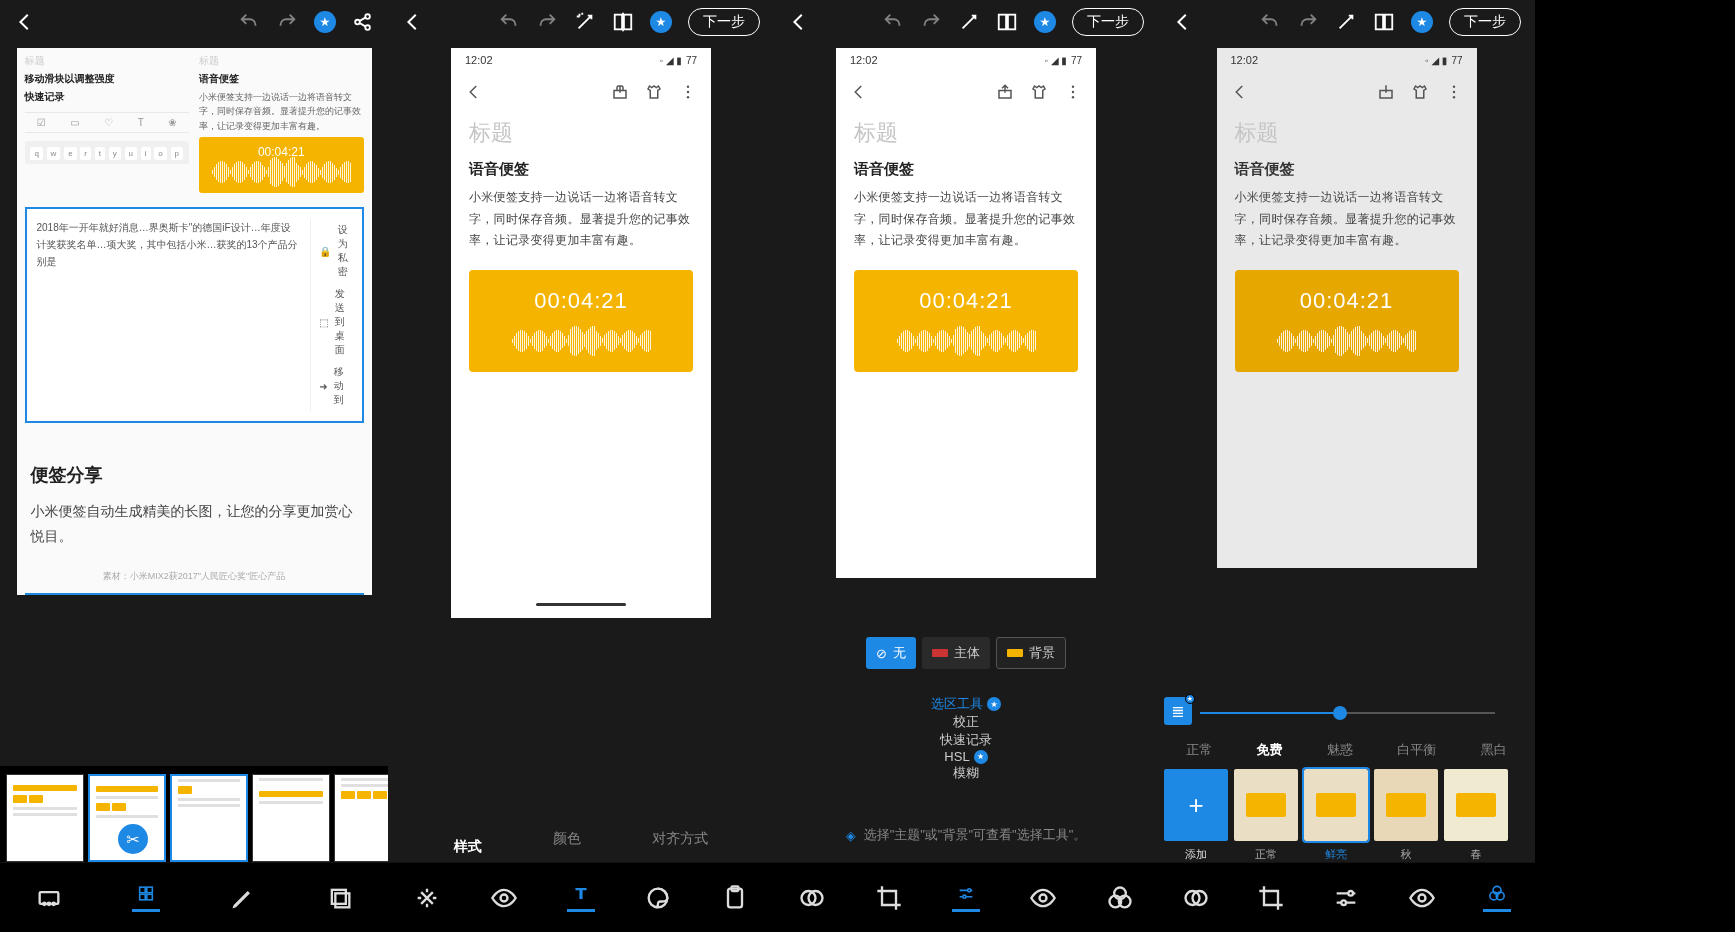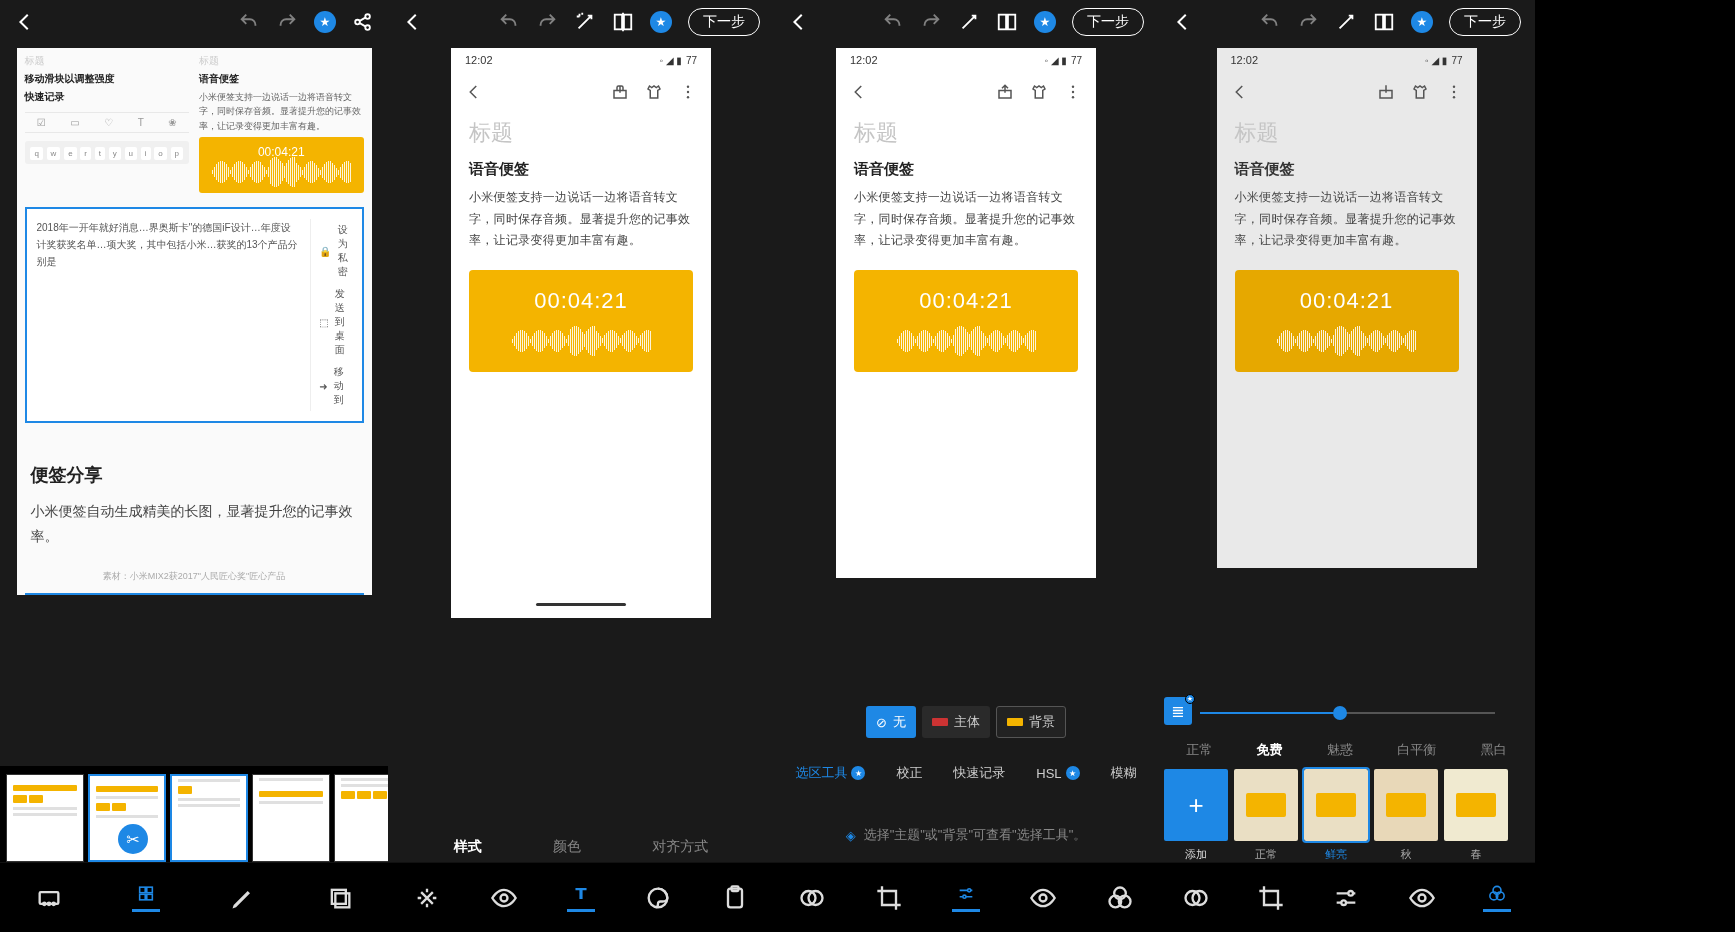--- a/index.html
+++ b/index.html
@@ -77,38 +77,38 @@
   .thumb .tline{ height:3px; background:#e0e0e0; margin:3px 6px;}
   .scissors{ position:absolute; left:118px; top:58px; width:30px; height:30px; background:#1e88e5; border-radius:50%; display:flex; align-items:center; justify-content:center; color:#fff; z-index:2;}
 
   
   .btm { height:70px; background:#000; display:flex; align-items:center; justify-content:space-around; border-top:1px solid #111;}
   .btm .bico{ width:28px; height:28px; color:#ddd; display:flex; align-items:center; justify-content:center;}
   .btm .bico svg{width:100%;height:100%;}
   .btm .bico.active{ color:#1e88e5; border-bottom:3px solid #1e88e5; padding-bottom:6px;}
   
   .tabrow{ display:flex; justify-content:space-around; padding:10px 30px 6px; color:#888; font-size:14px;}
-  .tabrow .tab.active{ color:#fff; font-weight:700;}
+  .tabrow .tab.active{ color:#fff; font-weight:700;margin-top:8px;}
   .stylestrip{ display:flex; gap:6px; padding:4px 6px 6px; overflow:hidden;}
   .scard{ width:76px; height:68px; background:#333; border-radius:3px; display:flex; align-items:center; justify-content:center; text-align:center; font-size:8px; color:#fff; font-weight:700; letter-spacing:.5px; position:relative; overflow:hidden; flex-shrink:0;}
   .scard.a{background:linear-gradient(135deg,#4a5a6a,#2a3a4a);}
   .scard.b{background:linear-gradient(180deg,#88a,#446);}
   .scard.c{background:linear-gradient(180deg,#c86,#654);}
   .scard.d{background:#111;}
   .scard.e{background:linear-gradient(160deg,#b76,#432);}
 
   
   .regionbar{ position:absolute; left:0; right:0; bottom:260px; display:flex; justify-content:center; gap:6px; padding:12px;}
   .regbtn{ display:flex; align-items:center; gap:6px; background:#2a2a2a; padding:6px 10px; border-radius:3px; color:#ccc; font-size:13px;}
   .regbtn.ban{ background:#1e88e5; color:#fff;}
   .regbtn.sel{ border:1px solid #555; background:#222;}
   .swatch{ width:16px; height:8px; border-radius:1px;}
   .swatch.red{background:#c33;}
   .swatch.yellow{background:#f4b400;}
-  .toolrow{ display:flex; justify-content:space-around; padding:14px 6px 8px; color:#ccc; font-size:13px; align-items:center;}
+  .toolrow{ display:flex; justify-content:space-around; padding:14px 6px 8px; color:#ccc; font-size:13px; align-items:center;flex-direction:column;}
   .toolrow .ti{ display:flex; align-items:center; gap:4px;}
   .toolrow .blue{color:#1e88e5;}
   .tip{ text-align:center; color:#888; font-size:13px; padding:36px 0 18px; display:flex; justify-content:center; gap:8px; align-items:center;}
   .tip .di{ color:#1e88e5; }
 
   
   .tooltip{ position:absolute; left:70px; bottom:156px; width:180px; background:#29a1d8; color:#fff; border-radius:4px; padding:14px 8px; text-align:center; font-size:13px; line-height:1.8;}
   .tooltip:after{ content:''; position:absolute; bottom:-10px; left:70px; border:10px solid transparent; border-top-color:#29a1d8;}
   .layerbtn{ position:absolute; left:6px; top:2px; width:28px; height:28px; background:#1e88e5; border-radius:3px; display:flex; align-items:center; justify-content:center; color:#fff;}
   .layerbtn .sb{position:absolute;top:-3px;right:-3px;width:10px;height:10px;background:#1e88e5;border-radius:50%;border:1px solid #000;font-size:7px;display:flex;align-items:center;justify-content:center;}
@@ -289,21 +289,21 @@
             <div>
                 <span>➜</span>
                 <span>移动到</span>
               </div>
           </div>
         </div>
       </div>
 
       <div class="share-sec">
         <div class="share-h">便签分享</div>
-        <div class="share-p">小米便签自动生成精美的长图，显著提升您的记事效率。</div>
+        <div class="share-p">小米便签自动生成精美的长图，让您的分享更加赏心悦目。</div>
         <div class="p1-caption">素材：小米MIX2获2017"人民匠心奖"匠心产品</div>
       </div>
       <div class="p1-bluebar"></div>
     </div>
   </div>
 
   <div class="filmstrip">
     <div class="thumb">
         <div class="tbar"></div>
         <div class="dots">

